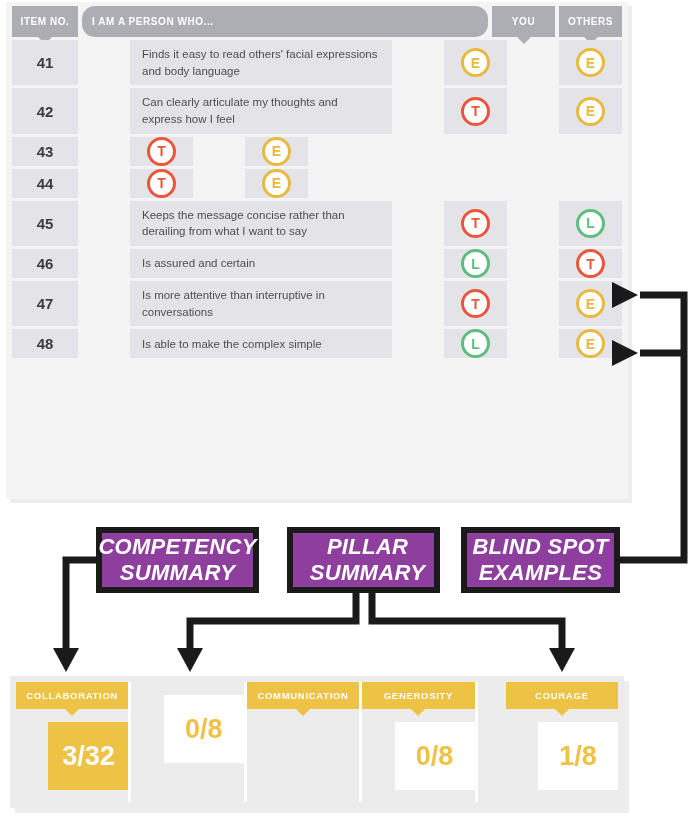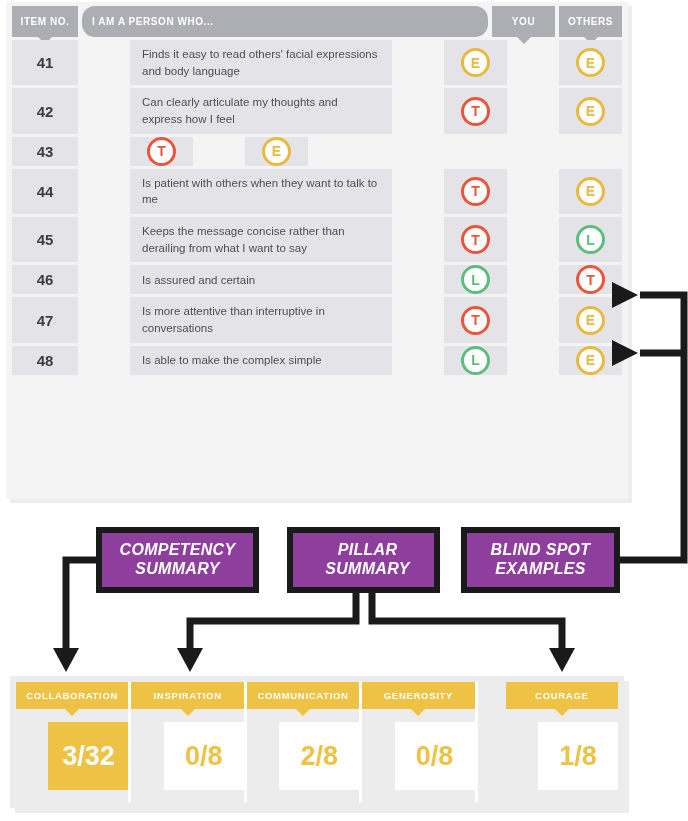--- a/index.html
+++ b/index.html
@@ -94,21 +94,21 @@
   
   .pbox{
     position:absolute;
     background:#8e3f9e;
     border:6px solid #1a1a1a;
     color:#ffffff;
     display:flex;align-items:center;justify-content:center;
     text-align:center;
     font-style:italic;
     font-weight:bold;
-    font-size:16px;
+    font-size:22px;
     line-height:1.18;
     letter-spacing:0.3px;
     box-sizing:border-box;
   }
   #box-competency{ left:96px; top:527px; width:163px; height:66px; }
   #box-pillar{     left:287px; top:527px; width:153px; height:66px;padding-left:8px; }
   #box-blindspot{  left:461px; top:527px; width:159px; height:66px; }
 
   
   #connectors{
@@ -225,23 +225,20 @@
           <div class="cell c-num">43</div>
           <div class="cell c-you">
             <div class="circ T">T</div>
           </div>
           <div class="cell c-oth">
             <div class="circ E">E</div>
           </div>
         </div>
         <div class="trow brow">
           <div class="cell c-num">44</div>
-          <div class="cell c-txt">
-            <span class="itxt">Is patient with others when they want to talk to me</span>
-          </div>
           <div class="cell c-you">
             <div class="circ T">T</div>
           </div>
           <div class="cell c-oth">
             <div class="circ E">E</div>
           </div>
         </div>
         <div class="trow brow">
           <div class="cell c-num">45</div>
           <div class="cell c-txt">
@@ -324,26 +321,24 @@
     <polygon points="549,648 575,648 562,672"></polygon>
   </g>
 </svg>
 
 <div id="scorecard">
     <div class="pcard">
       <div class="pcard-head"><span>COLLABORATION</span><span class="pcard-notch"></span></div>
       <div class="pcard-score filled">3/32</div>
     </div>
     <div class="pcard">
-      <div class="pcard-head"><span>INSPIRATION</span><span class="pcard-notch"></span></div>
       <div class="pcard-score">0/8</div>
     </div>
     <div class="pcard">
       <div class="pcard-head"><span>COMMUNICATION</span><span class="pcard-notch"></span></div>
-      <div class="pcard-score">2/8</div>
     </div>
     <div class="pcard">
       <div class="pcard-head"><span>GENEROSITY</span><span class="pcard-notch"></span></div>
       <div class="pcard-score">0/8</div>
     </div>
     <div class="pcard">
       <div class="pcard-head"><span>COURAGE</span><span class="pcard-notch"></span></div>
       <div class="pcard-score">1/8</div>
     </div>
   </div>

